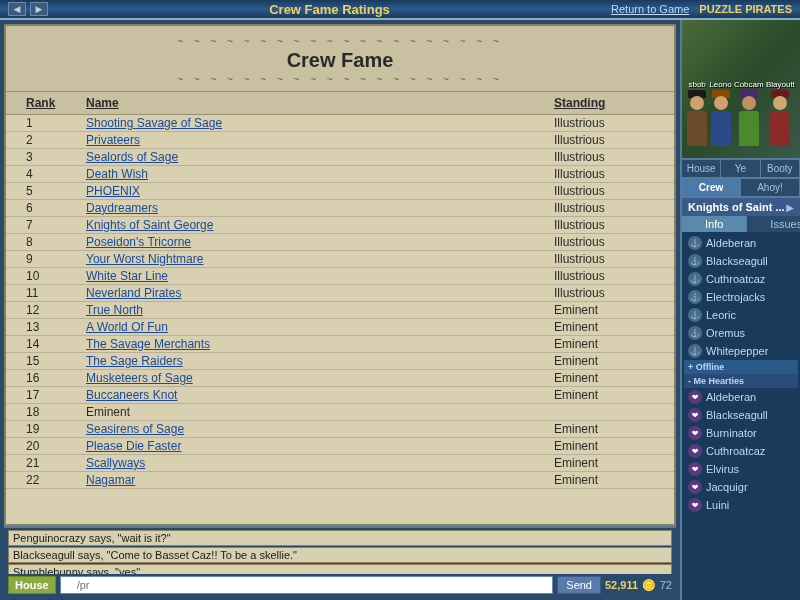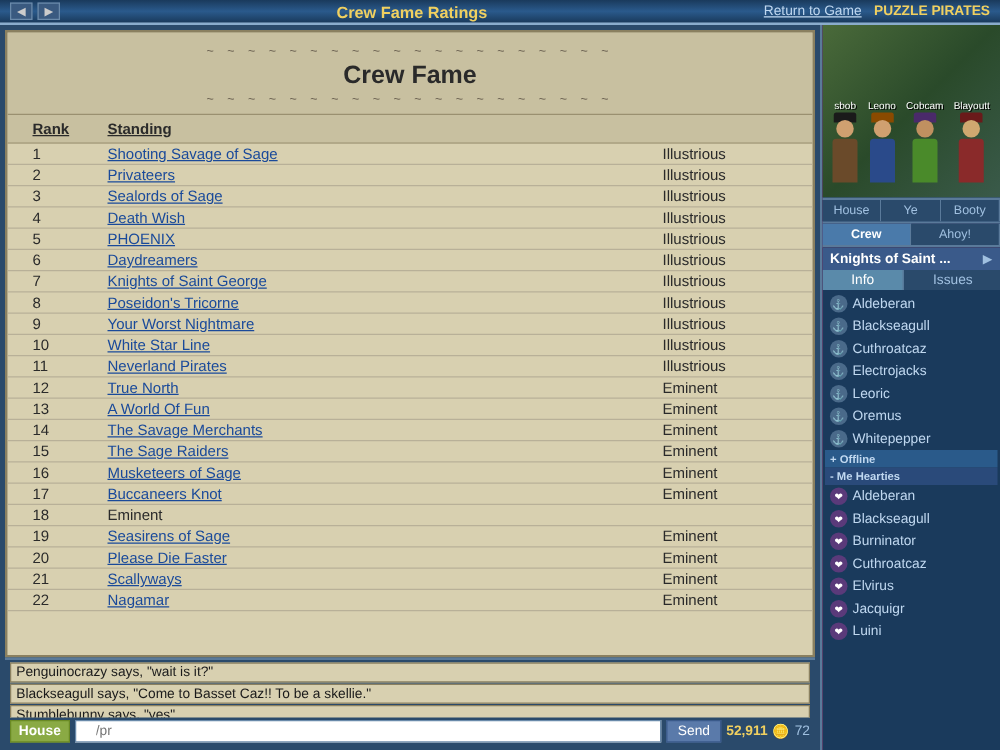--- a/index.html
+++ b/index.html
@@ -199,22 +199,22 @@
     .chat-info {
       color: #c0c8e0;
       font-size: 11px;
       display: flex;
       align-items: center;
       gap: 4px;
     }
 
     
     .right-panel {
-      width: 144px;
-      background: #be185d;
+      width: 120px;
+      background: #fca5a5;
       display: flex;
       flex-direction: column;
       border-left: 2px solid #5a7a9a;
     }
 
     
     .avatar-area {
       height: 140px;
       background: #1a3a5c;
       border-bottom: 2px solid #5a7a9a;
@@ -413,20 +413,21 @@
     <div class="crew-fame-window">
 
       <div class="crew-fame-header">
         <div class="crew-fame-decoration">~ ~ ~ ~ ~ ~ ~ ~ ~ ~ ~ ~ ~ ~ ~ ~ ~ ~ ~ ~</div>
         <div class="crew-fame-title">Crew Fame</div>
         <div class="crew-fame-decoration">~ ~ ~ ~ ~ ~ ~ ~ ~ ~ ~ ~ ~ ~ ~ ~ ~ ~ ~ ~</div>
       </div>
 
       <div class="crew-fame-table-header">
         <span class="table-col-header">Rank</span>
+        <span class="table-col-header">Name</span>
         <span class="table-col-header">Standing</span>
       </div>
 
       <div class="crew-fame-body" id="crew-rows-container">
       <div class="crew-row">
     <span class="rank-num">1</span>
     <span class="crew-name-link">Shooting Savage of Sage</span>
     <span class="standing">Illustrious</span>
   </div>
           <div class="crew-row">

